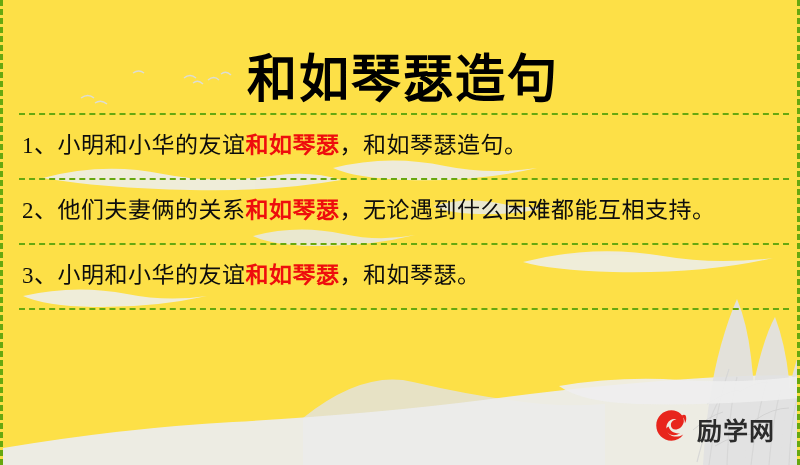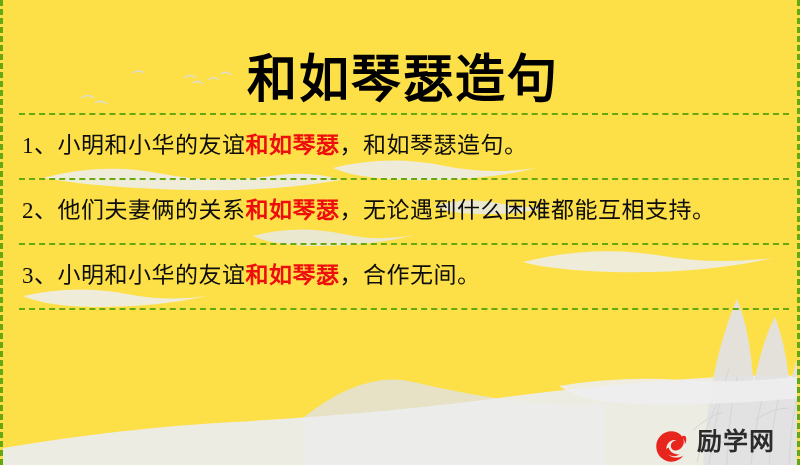--- a/index.html
+++ b/index.html
@@ -87,23 +87,23 @@
     color: #ee0d0d;
     font-weight: 700;
     font-family: Liberation Mono, monospace;
     text-align: center;
   }
 
   
   .logo {
     position: absolute;
     right: 22px;
-    bottom: 0;
+    bottom: 21px;
     display: flex;
-    align-items: flex-start;
+    align-items: flex-end;
     gap: 7px;
     z-index: 4;
   }
   .logo-mark {
     width: 36px;
     height: 36px;
     display: block;
   }
   .logo-text {
     font-family: "DejaVu Sans", "Liberation Sans", sans-serif;
@@ -192,21 +192,21 @@
 
     <div class="sep"></div>
 
     <div class="sentence">
       <span class="num">2、</span><span>他们夫妻俩的关系</span><span class="kw">和如琴瑟</span><span>，无论遇到什么困难都能互相支持。</span>
     </div>
 
     <div class="sep"></div>
 
     <div class="sentence">
-      <span class="num">3、</span><span>小明和小华的友谊</span><span class="kw">和如琴瑟</span><span>，合作无间。</span>
+      <span class="num">3、</span><span>小明和小华的友谊</span><span class="kw">和如琴瑟</span><span>，和如琴瑟。</span>
     </div>
 
     <div class="sep"></div>
   </div>
 
   <div class="logo">
     <svg class="logo-mark" viewBox="0 0 64 64" xmlns="http://www.w3.org/2000/svg" aria-hidden="true">
       <path d="M31 4 C16 4 4 16 4 31 C4 46 16 58 31 58 C40 58 47 54 52 47
                C44 52 35 52 29 48 C22 43 20 34 24 27 C27 21 34 18 40 20
                C34 21 30 25 30 30 C30 35 34 39 40 38 C47 37 52 31 53 24

